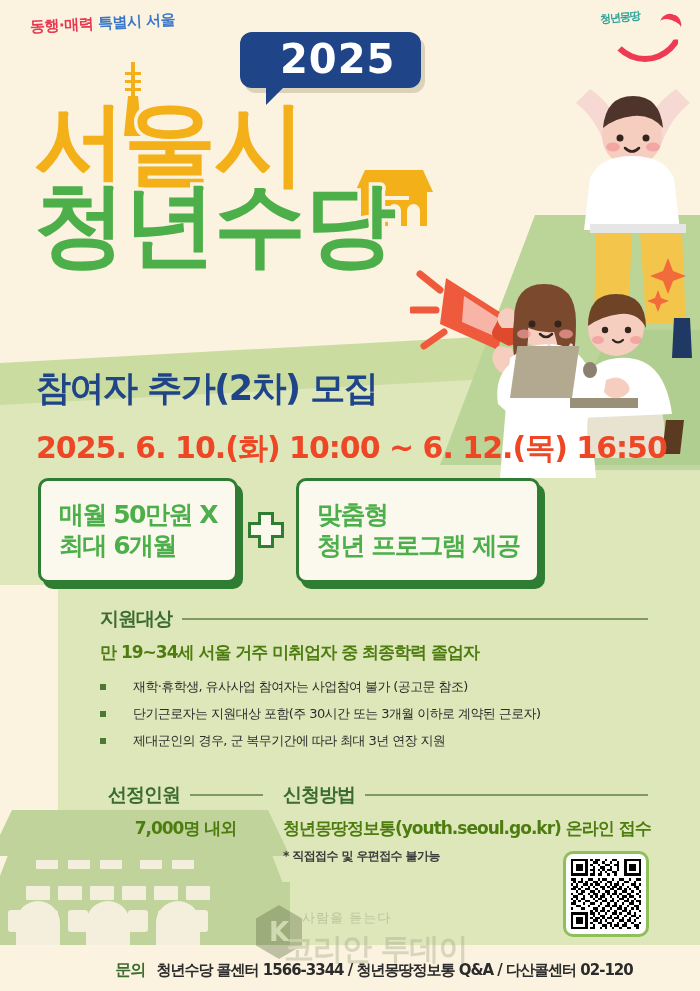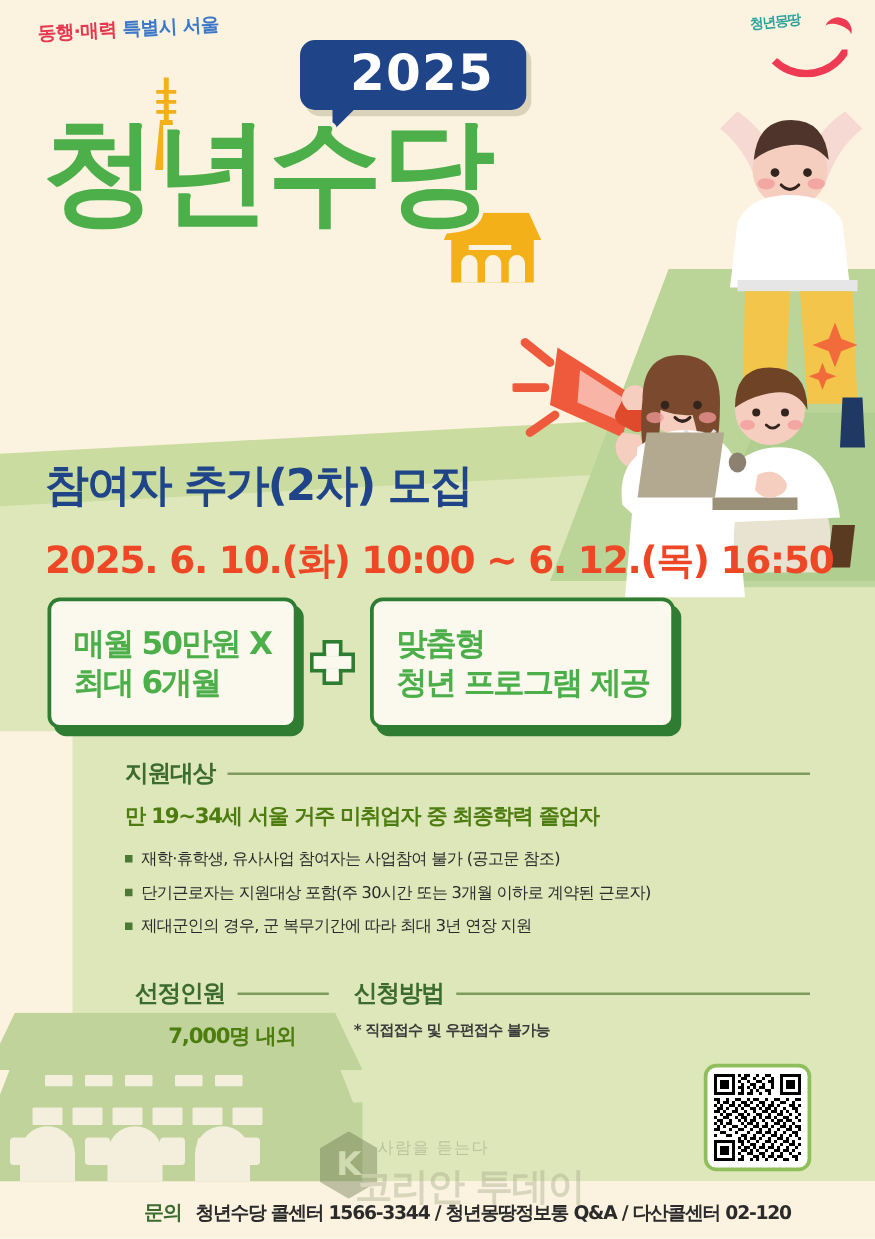--- a/index.html
+++ b/index.html
@@ -178,21 +178,21 @@
     font-size:19px;font-weight:bold;color:#3B6B2E;letter-spacing:-1px;white-space:nowrap;
   }
   .sec-head .rule{height:2px;background:#7E9A5C;flex:1;}
   .sec-body{
     font-size:17px;font-weight:bold;color:#4d7c0f;letter-spacing:-1px;
     margin-top:9px;white-space:nowrap;
   }
   .bullets{margin-top:14px;}
   .bullet{display:flex;align-items:flex-start;gap:7px;margin-bottom:9px;}
   .bullet .dot{width:6px;height:6px;background:#4C7A34;margin-top:6px;flex:0 0 6px;}
-  .bullet .bt{font-size:13px;color:#2B2B2B;letter-spacing:-.6px;white-space:nowrap;}
+  .bullet .bt{font-size:13px;color:#2B2B2B;letter-spacing:-.6px;white-space:nowrap;margin-left:20px;}
 
   .note{font-size:12px;font-weight:bold;color:#3B3B3B;letter-spacing:-.6px;margin-top:8px;}
 
   
   .qr-wrap{
     position:absolute;left:563px;top:851px;width:86px;height:86px;
     background:#fff;border:3px solid #8FBF5A;border-radius:10px;
     padding:5px;box-sizing:border-box;
   }
   .qr{width:100%;height:100%;display:block;}
@@ -363,20 +363,21 @@
       <path d="M170 390 q-6 -56 38 -60 q46 -4 54 56z" fill="#FFFFFF"></path>
       <path d="M160 370 l68 0 0 10 -68 0z" fill="#9A8F77"></path>
       <path d="M152 318 l62 0 0 52 -62 0z" fill="#B3A890" transform="skewX(-8)"></path>
       <ellipse cx="180" cy="342" rx="7" ry="8" fill="#8C8170"></ellipse>
       <path d="M196 352 q12 -6 20 2 q8 8 -2 14 q-12 6 -20 -4z" fill="#F6CEC0"></path>
       <path d="M256 392 h18 l-4 34 h-18z" fill="#5B3A22"></path>
     </svg>
   </div>
 
   <div class="headline">
+    <div class="hl-row hl1">서울시</div>
     <div class="hl-row hl2">청년수당</div>
   </div>
 
   <div class="subtitle">참여자 추가(2차) 모집</div>
 
   <div class="dateline">2025. 6. 10.(화) 10:00 ~ 6. 12.(목) 16:50</div>
 
   <div class="boxrow">
     <div class="bbox">
       <span class="l">매월 50만원 X</span>
@@ -419,20 +420,21 @@
       <div class="rule"></div>
     </div>
     <div class="sec-body">7,000명 내외</div>
   </div>
 
   <div class="sec" style="left:283px;top:782px;width:365px;">
     <div class="sec-head">
       <div class="t">신청방법</div>
       <div class="rule"></div>
     </div>
+    <div class="sec-body">청년몽땅정보통(youth.seoul.go.kr) 온라인 접수</div>
     <div class="note">* 직접접수 및 우편접수 불가능</div>
   </div>
 
   <div class="qr-wrap">
     <svg class="qr" viewBox="0 0 29 29" shape-rendering="crispEdges">
       <rect width="29" height="29" fill="#fff"></rect>
       <g fill="#000">
         <rect x="0" y="0" width="7" height="1"></rect>
           <rect x="0" y="6" width="7" height="1"></rect>
         <rect x="0" y="0" width="1" height="7"></rect>

